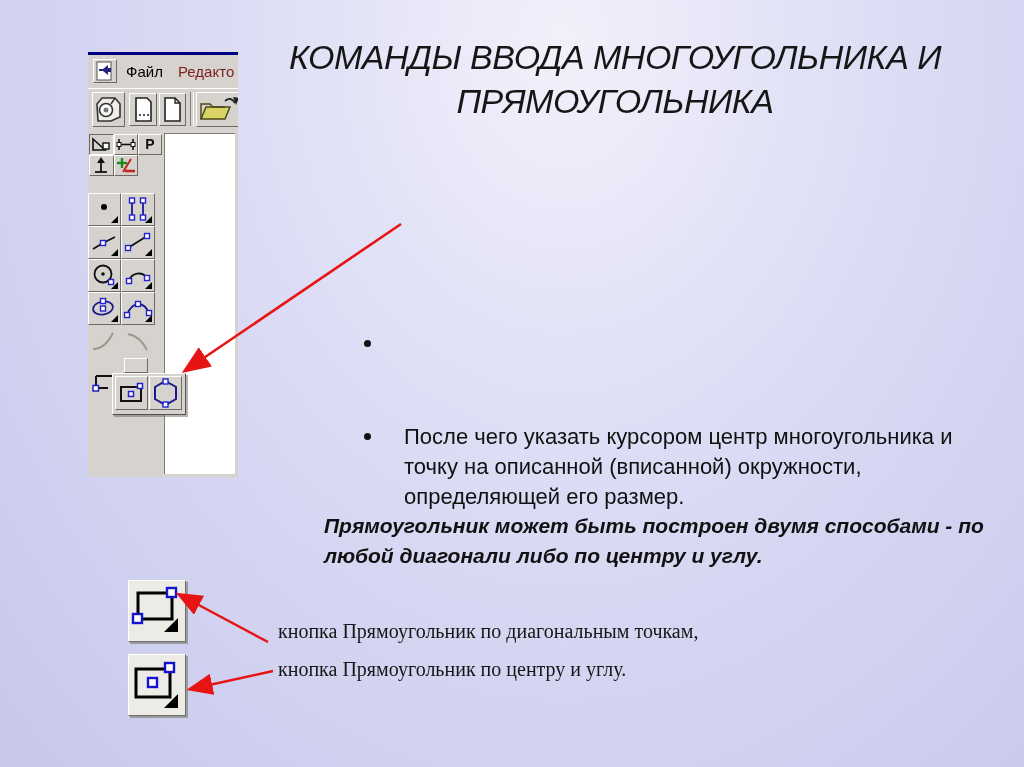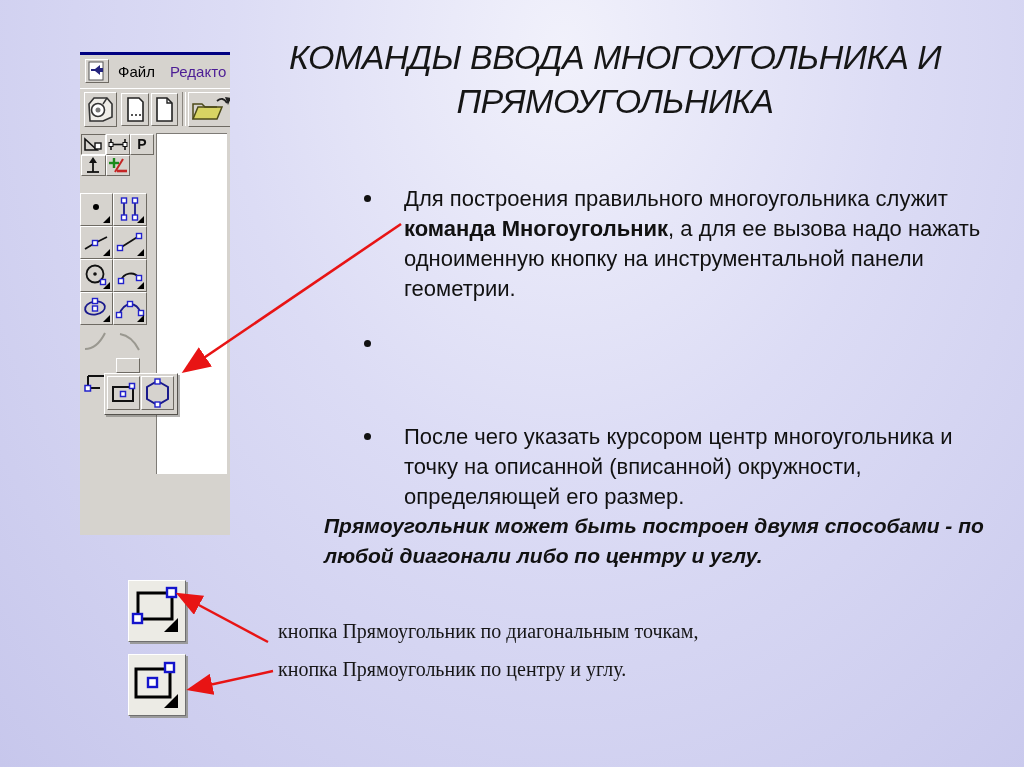--- a/index.html
+++ b/index.html
@@ -16,21 +16,21 @@
   .bullet{ position:absolute; left:358px; width:640px; padding-left:46px; box-sizing:border-box;
     font-size:22px; line-height:30px; }
   .bullet .dot{ position:absolute; left:6px; top:11px; width:7px; height:7px; border-radius:50%; background:#111; }
   .b1{ top:184px; } .b2{ top:329px; } .b3{ top:422px; }
   .note{ position:absolute; left:284px; top:511px; width:722px;
     font-size:21px; line-height:30px; font-weight:bold; font-style:italic;margin-left:40px; }
   .caption{ position:absolute; left:278px; font-size:20px; color:#161616;font-family:Liberation Serif, serif; }
   .cap1{ top:620px; } .cap2{ top:658px; }
 
   
-  .shot{ position:absolute; left:80px; top:52px; width:150px; height:483px;
+  .shot{ position:absolute; left:88px; top:52px; width:150px; height:425px;
     background:#d6d3ce; overflow:visible; font-size:15px; }
   .shot .navy{ position:absolute; left:0; top:0; width:150px; height:3px; background:#000080; }
   .menubar{ position:absolute; left:0; top:3px; width:150px; height:33px; overflow:hidden; }
   .menu-label{ position:absolute; top:8px; }
   .toolrow{ position:absolute; left:0; top:36px; width:150px; height:42px; overflow:hidden;
     border-top:1px solid #fff; }
   .canvas{ position:absolute; left:76px; top:81px; width:70px; height:340px; background:#fff;
     border-left:1px solid #7e7b76; border-top:1px solid #7e7b76; }
   .btn{ position:absolute; background:#d6d3ce; border:1px solid;
     border-color:#ffffff #6e6a63 #6e6a63 #ffffff; box-sizing:border-box; }
@@ -68,21 +68,21 @@
 
     <div class="menubar">
       <span class="btn" style="left:5px;top:4px;width:24px;height:24px;">
         <svg width="22" height="22" viewBox="0 0 22 22">
           <rect x="3" y="2" width="14" height="18" fill="#fff" stroke="#555"></rect>
           <polygon points="5,9 9,9 14,5 14,15 9,11 5,11" fill="#24247e"></polygon>
           <rect x="14" y="8" width="3" height="4" fill="#24247e"></rect>
         </svg>
       </span>
       <span class="menu-label" style="left:38px;color:#000;">Файл</span>
-      <span class="menu-label" style="left:90px;color:#4c1d95;">Редакто</span>
+      <span class="menu-label" style="left:90px;color:#7f1d1d;">Редакто</span>
     </div>
 
     <div class="toolrow">
       <span class="btn" style="left:4px;top:3px;width:33px;height:35px;">
         <svg width="31" height="33" viewBox="0 0 31 33">
           <polygon points="9,5 22,5 27,11 27,24 18,28 5,28 4,11" fill="#efede8" stroke="#333" stroke-width="1.6"></polygon>
           <circle cx="13" cy="17" r="6.5" fill="#fff" stroke="#333" stroke-width="1.6"></circle>
           <circle cx="13" cy="17" r="2.5" fill="#777"></circle>
           <line x1="22" y1="5" x2="18" y2="11" stroke="#333" stroke-width="1.4"></line>
         </svg>
@@ -246,24 +246,20 @@
       <span class="btn" style="left:36px;top:2px;width:33px;height:34px;">
         <svg width="31" height="32" viewBox="0 0 31 32">
           <polygon points="15.5,4 26,10 26,22 15.5,28 5,22 5,10" fill="none" stroke="#1a1a8c" stroke-width="2"></polygon>
           <rect x="13" y="2" width="5" height="5" fill="#fff" stroke="#2222cc" stroke-width="1.4"></rect>
           <rect x="13" y="25" width="5" height="5" fill="#fff" stroke="#2222cc" stroke-width="1.4"></rect>
         </svg>
       </span>
     </div>
   </div>
 
-  <div class="bullet b1">
-    <span class="dot"></span>
-    <span><span>Для построения правильного многоугольника служит </span><b>команда Многоугольник</b><span>, а для ее вызова надо нажать одноименную кнопку на инструментальной панели геометрии.</span></span>
-  </div>
   <div class="bullet b2">
     <span class="dot"></span>
   </div>
   <div class="bullet b3">
     <span class="dot"></span>
     <span>После чего указать курсором центр многоугольника и точку на описанной (вписанной) окружности, определяющей его размер.</span>
   </div>
 
   <div class="note">
     <div>Прямоугольник может быть построен двумя способами - по любой диагонали либо по центру и углу.</div>

